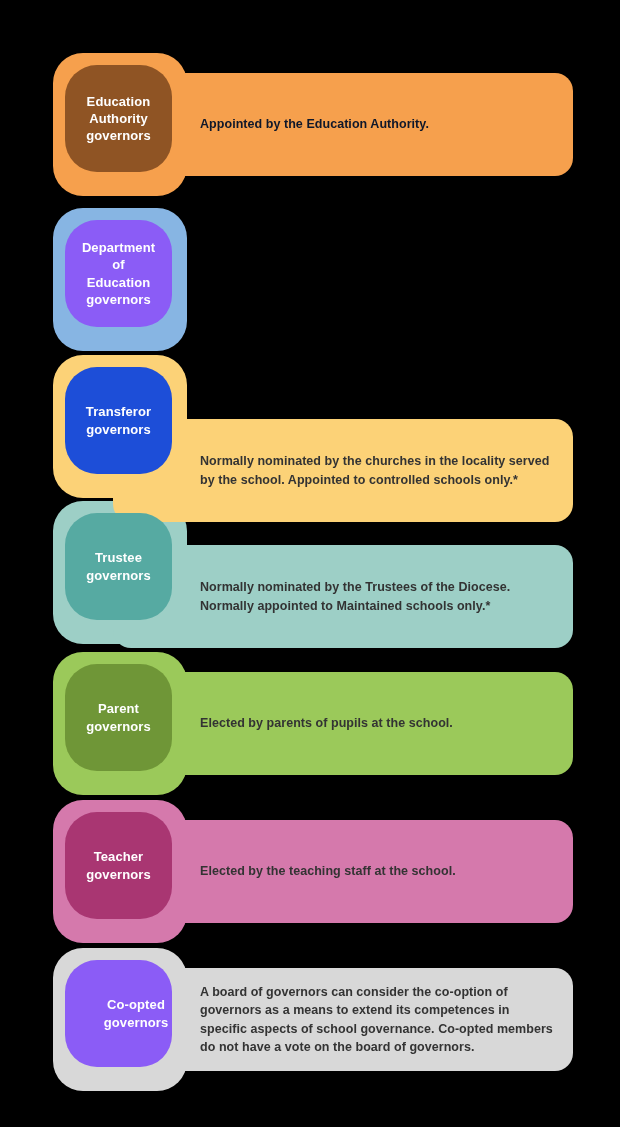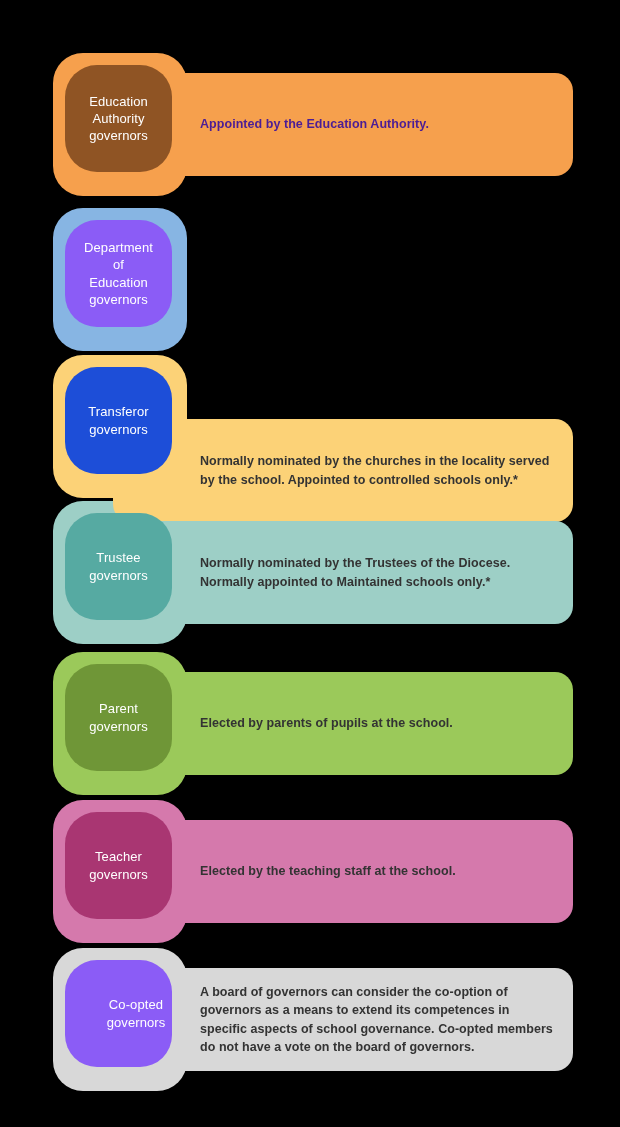--- a/index.html
+++ b/index.html
@@ -74,21 +74,21 @@
     display: flex;
     align-items: center;
     justify-content: center;
     text-align: center;
   }
 
   .badge-title {
     color: #FFFFFF;
     font-size: 13px;
     line-height: 1.32;
-    font-weight: 400;
+    font-weight: 700;
     padding: 0 6px;
     white-space: pre-line;
     letter-spacing: 0.1px;
   }
 
   
   .row-0 { top: 53px; }
   .row-1 { top: 208px; }
   .row-2 { top: 355px; }
   .row-3 { top: 501px; }
@@ -97,21 +97,21 @@
   .row-6 { top: 948px; }
 </style>
 </head>
 <body style="background: rgb(0, 0, 0);">
 
 <div id="infographic">
 
   <div class="gov-row row-0">
     <div class="outer-block" style="background: rgb(246, 160, 77);"></div>
     <div class="text-panel" style="background: rgb(246, 160, 77);">
-      <div class="desc-text" style="color: #4c1d95;">Appointed by the Education Authority.</div>
+      <div class="desc-text" style="color: #0f172a;">Appointed by the Education Authority.</div>
     </div>
     <div class="badge" style="background: rgb(143, 84, 36);">
       <span class="badge-title" style="color: rgb(255, 255, 255);">Education
 Authority
 governors</span>
     </div>
   </div>
 
   <div class="gov-row row-1">
     <div class="outer-block" style="background: rgb(135, 181, 227);"></div>
@@ -129,21 +129,21 @@
       <div class="desc-text" style="color: rgb(51, 51, 51);">Normally nominated by the churches in the locality served by the school. Appointed to controlled schools only.*</div>
     </div>
     <div class="badge" style="background: #1d4ed8;">
       <span class="badge-title" style="color: rgb(255, 255, 255);">Transferor
 governors</span>
     </div>
   </div>
 
   <div class="gov-row row-3">
     <div class="outer-block" style="background: rgb(157, 207, 198);"></div>
-    <div class="text-panel" style="background: rgb(157, 207, 198);">
+    <div class="text-panel" style="background: rgb(157, 207, 198); margin-top: 24px;">
       <div class="desc-text" style="color: rgb(51, 51, 51);">Normally nominated by the Trustees of the Diocese. Normally appointed to Maintained schools only.*</div>
     </div>
     <div class="badge" style="background: rgb(86, 170, 162);">
       <span class="badge-title" style="color: rgb(255, 255, 255);">Trustee
 governors</span>
     </div>
   </div>
 
   <div class="gov-row row-4">
     <div class="outer-block" style="background: rgb(155, 201, 90);"></div>

